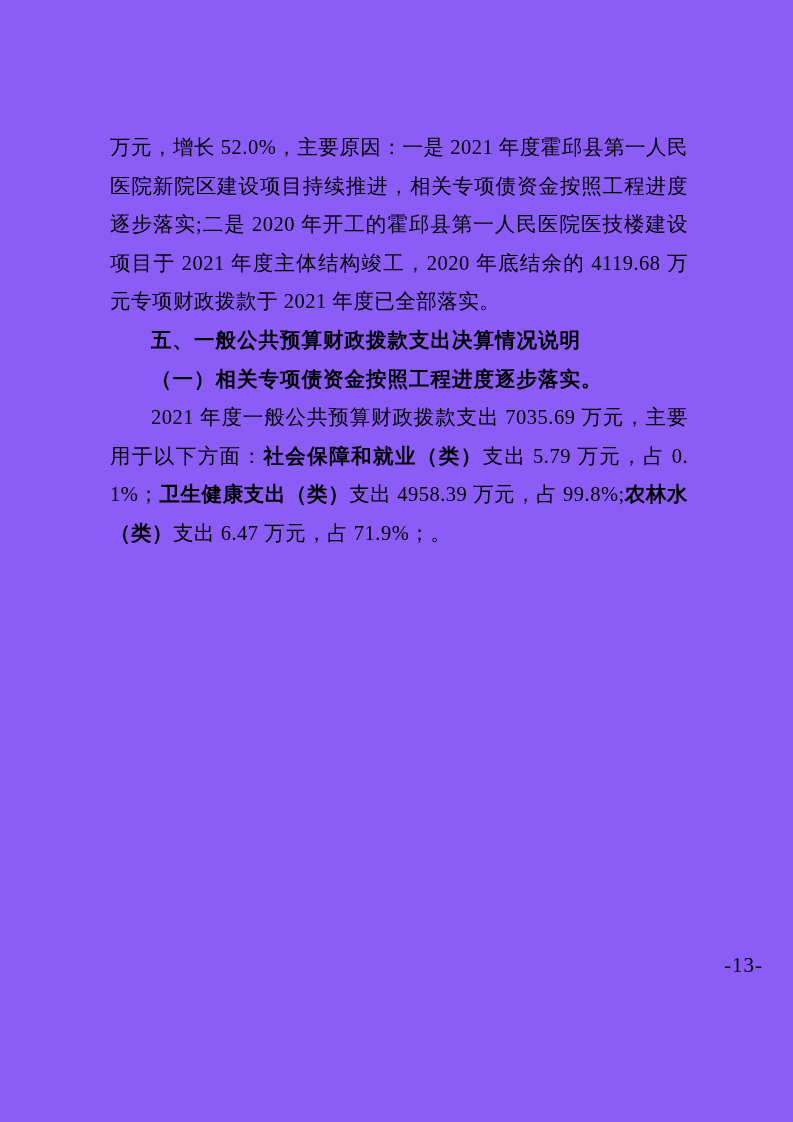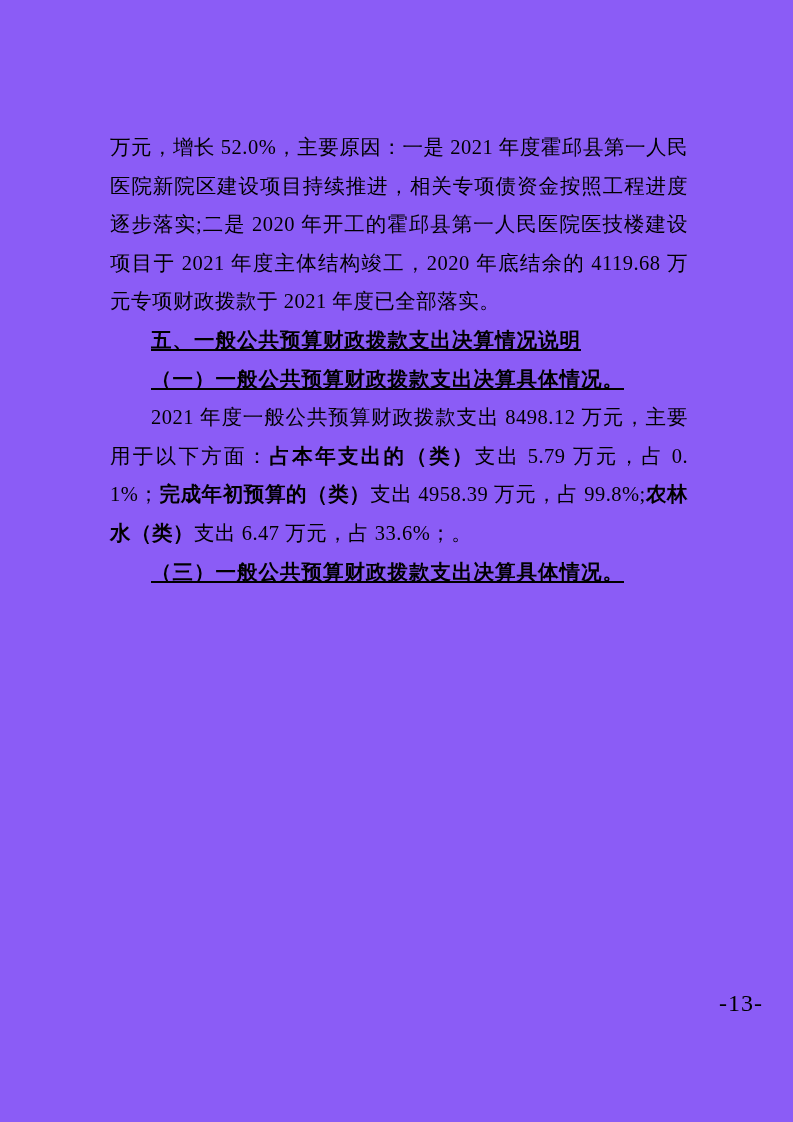--- a/index.html
+++ b/index.html
@@ -28,41 +28,39 @@
     letter-spacing: 0.5px;
     word-break: break-all;
   }
   .para.continuation { text-indent: 0; }
   .para.body { text-indent: 2em; }
   .para.heading1, .para.heading2 {
     text-indent: 2em;
     font-weight: 700;
     font-family: "Liberation Sans", "DejaVu Sans", sans-serif;
     letter-spacing: 1px;
-    text-decoration: underline;
   }
   .para .b {
     font-weight: 700;
     font-family: "Liberation Sans", "DejaVu Sans", sans-serif;
   }
   .page-number {
     position: absolute;
-    top: 990px;
+    top: 953px;
     right: 30px;
-    font-size: 24px;
+    font-size: 21px;
     font-family: "Liberation Serif", "DejaVu Serif", serif;
     color: #000000;
     letter-spacing: 1px;
   }
 </style>
 </head>
 <body>
 
 <div class="page">
   <main class="doc-body">
       <p class="para continuation"><span>万元，增长 52.0%，主要原因：一是 2021 年度霍邱县第一人民医院新院区建设项目持续推进，相关专项债资金按照工程进度逐步落实;二是 2020 年开工的霍邱县第一人民医院医技楼建设项目于 2021 年度主体结构竣工，2020 年底结余的 4119.68 万元专项财政拨款于 2021 年度已全部落实。</span></p>
       <p class="para heading1"><span class="b">五、一般公共预算财政拨款支出决算情况说明</span></p>
-      <p class="para heading2"><span class="b">（一）一般公共预算财政拨款支出决算具体情况。</span></p>
-      <p class="para body"><span>2021 年度一般公共预算财政拨款支出 8498.12 万元，主要用于以下方面：</span><span class="b">占本年支出的（类）</span><span>支出 5.79 万元，占 0.1%；</span><span class="b">完成年初预算的（类）</span><span>支出 4958.39 万元，占 99.8%;</span><span class="b">农林水（类）</span><span>支出 6.47 万元，占 33.6%；。</span></p>
-      <p class="para heading2"><span class="b">（三）一般公共预算财政拨款支出决算具体情况。</span></p>
+      <p class="para heading2"><span class="b">（一）相关专项债资金按照工程进度逐步落实。</span></p>
+      <p class="para body"><span>2021 年度一般公共预算财政拨款支出 7035.69 万元，主要用于以下方面：</span><span class="b">社会保障和就业（类）</span><span>支出 5.79 万元，占 0.1%；</span><span class="b">卫生健康支出（类）</span><span>支出 4958.39 万元，占 99.8%;</span><span class="b">农林水（类）</span><span>支出 6.47 万元，占 71.9%；。</span></p>
     </main>
   <div class="page-number">-13-</div>
 </div>
 
 </body></html>

